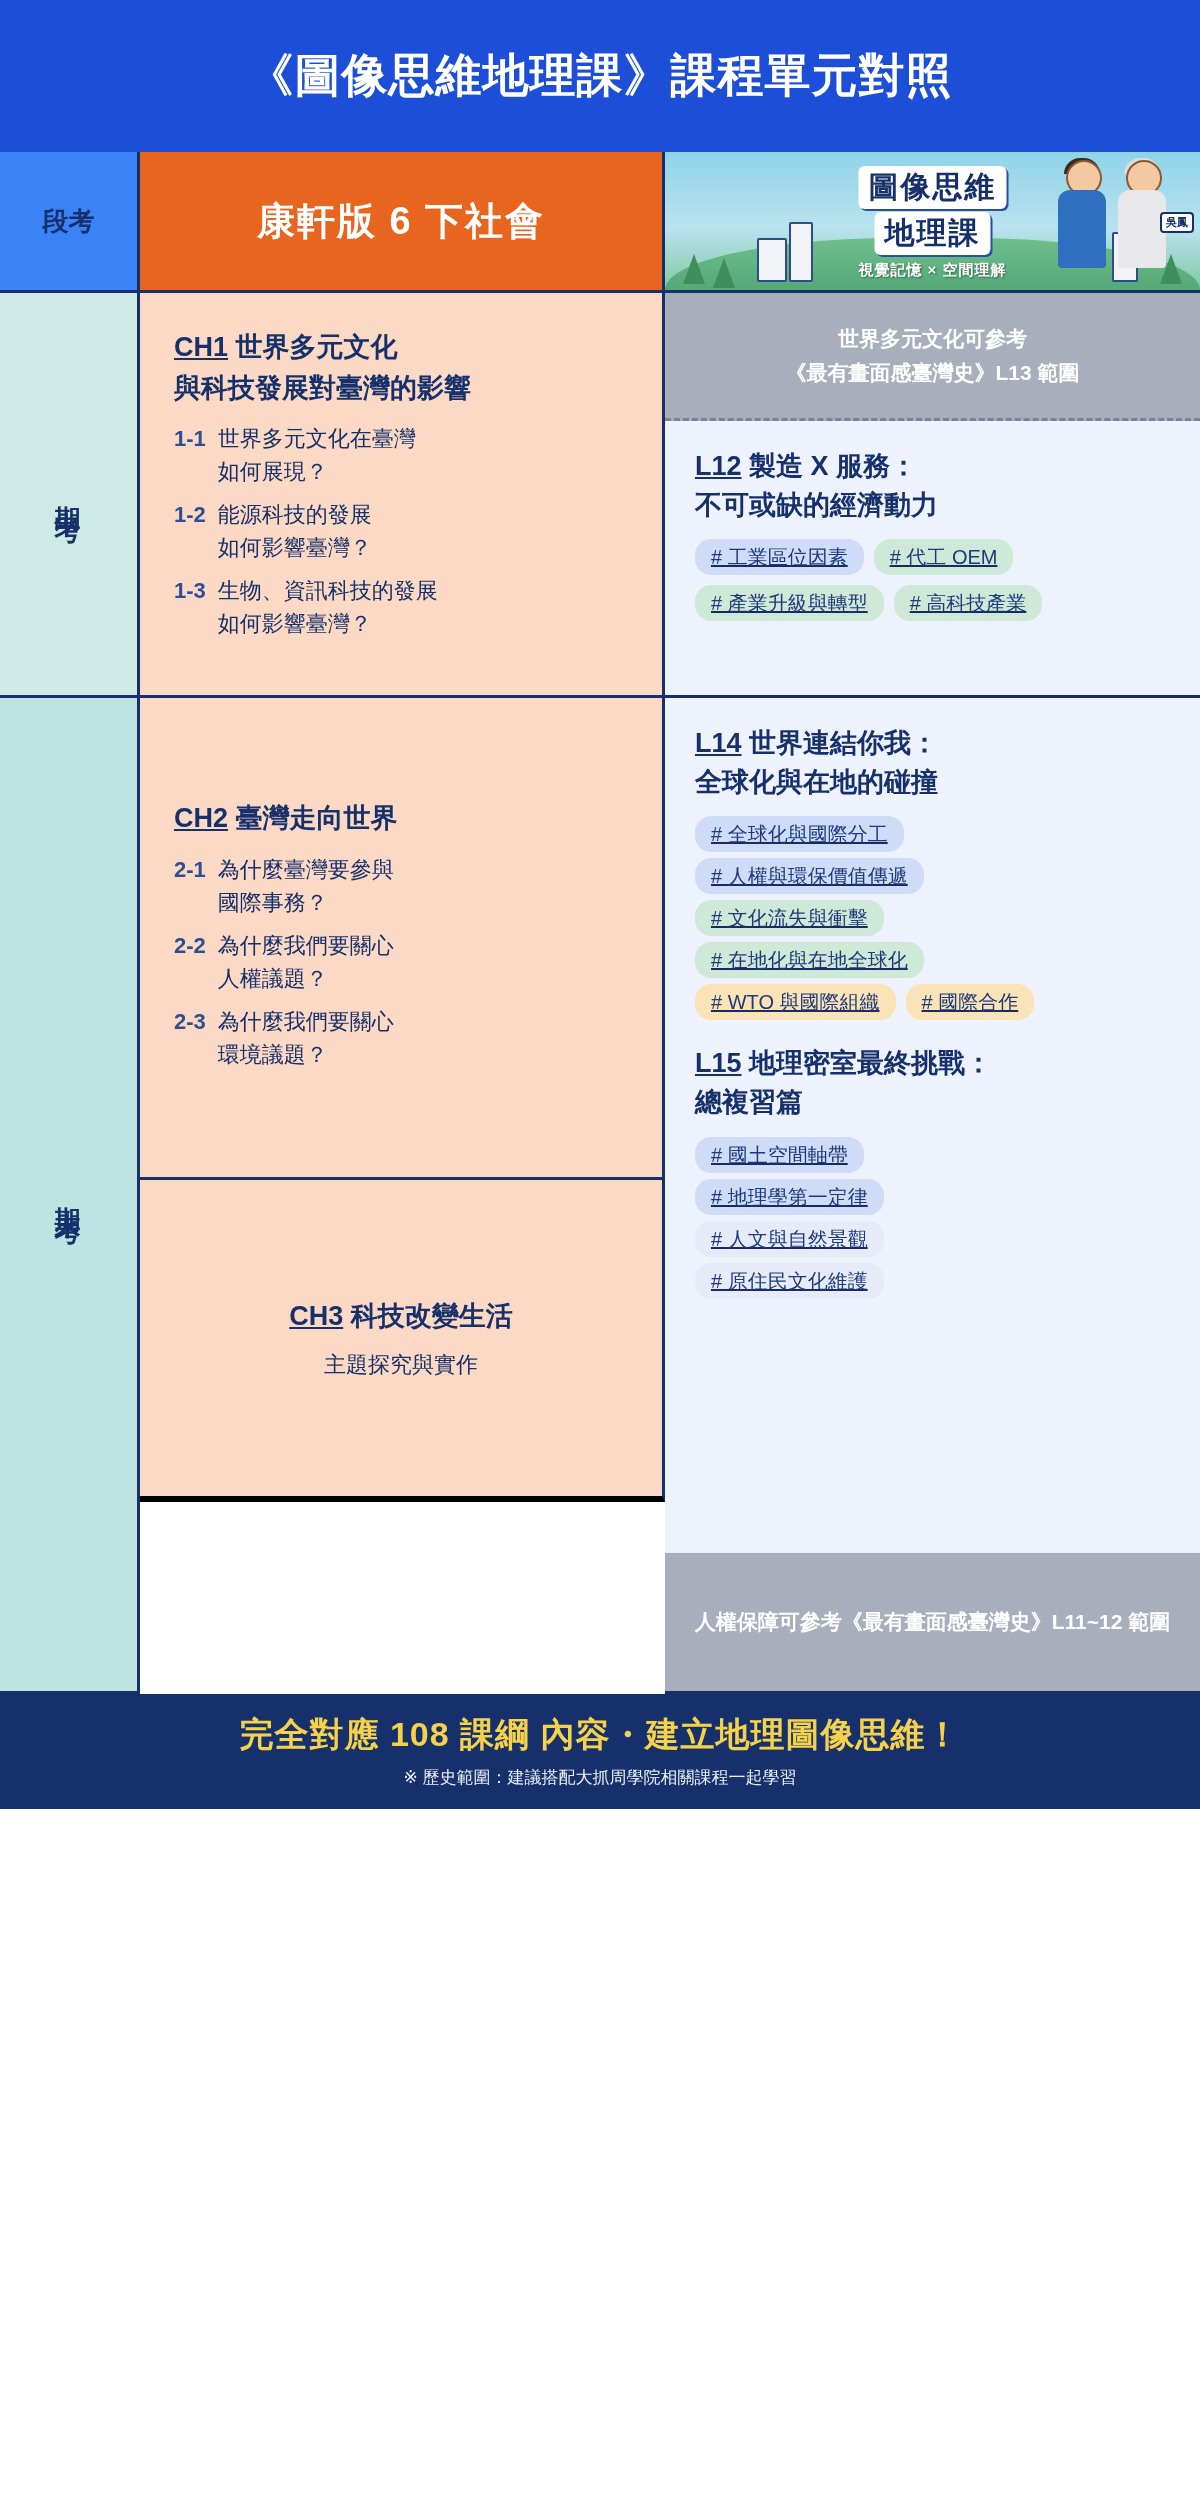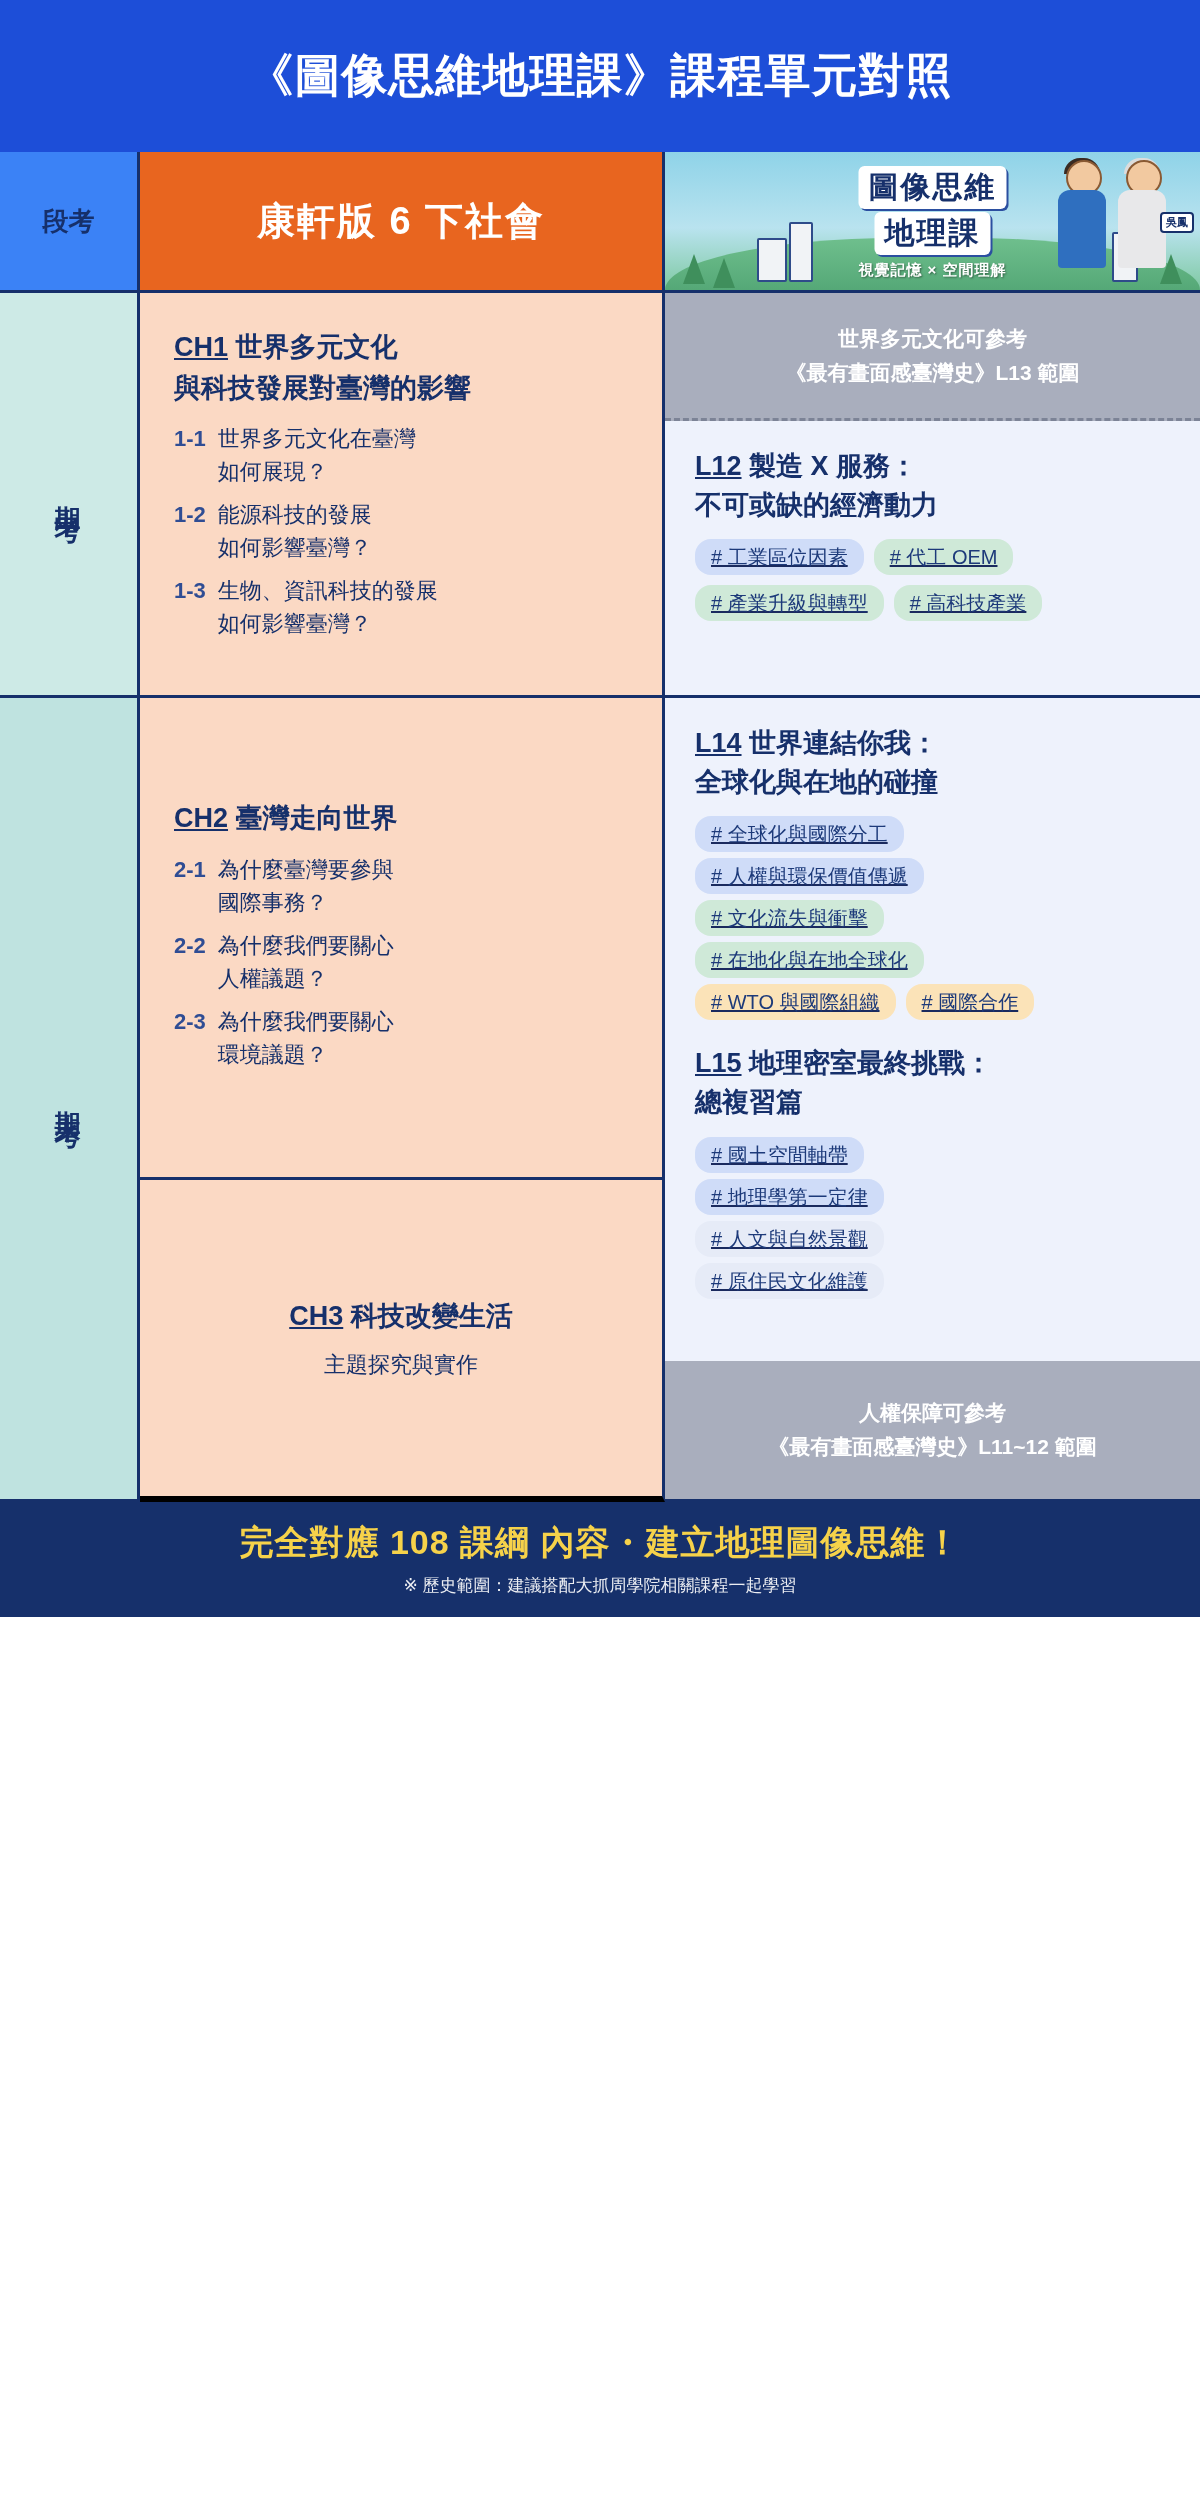--- a/index.html
+++ b/index.html
@@ -156,21 +156,21 @@
     border-bottom:3px dashed #7c8396;
     display:flex;flex-direction:column;align-items:center;justify-content:center;
     color:#ffffff;font-size:21px;font-weight:bold;line-height:1.6;
     text-align:center;
     box-sizing:border-box;
     padding:14px 10px;
   }
   .note-bottom{
     background:#a9aebd;
     border-bottom:3px solid #16306b;
-    display:flex;flex-direction:column;align-items:center;justify-content:center;
+    display:flex;flex-direction:row;align-items:center;justify-content:center;
     color:#ffffff;font-size:21px;font-weight:bold;line-height:1.6;
     text-align:center;box-sizing:border-box;padding:14px 10px;
   }
   .lesson-cell{
     background:#eef2fc;
     border-bottom:3px solid #16306b;
     padding:26px 30px 26px 30px;
     box-sizing:border-box;
   }
   .lesson-cell.no-bb{border-bottom:none;}
@@ -334,21 +334,21 @@
       <div class="cell ch3-cell" style="height:322px;">
         <div class="ch-title" style="text-align:center;margin-bottom:0;">
           <span class="ch-no">CH3</span>
           <span>科技改變生活</span>
         </div>
         <div class="ch3-sub">主題探究與實作</div>
       </div>
     </div>
 
     <div>
-      <div class="lesson-cell no-bb" style="height:663px;">
+      <div class="lesson-cell no-bb" style="height:855px;">
         <div class="lesson-title">
           <span class="l-no">L14</span>
           <span>世界連結你我：</span><br>
           <span>全球化與在地的碰撞</span>
         </div>
         <div class="tags">
           <span class="tag blue"># 全球化與國際分工</span>
         </div>
         <div class="tags">
           <span class="tag blue"># 人權與環保價值傳遞</span>

